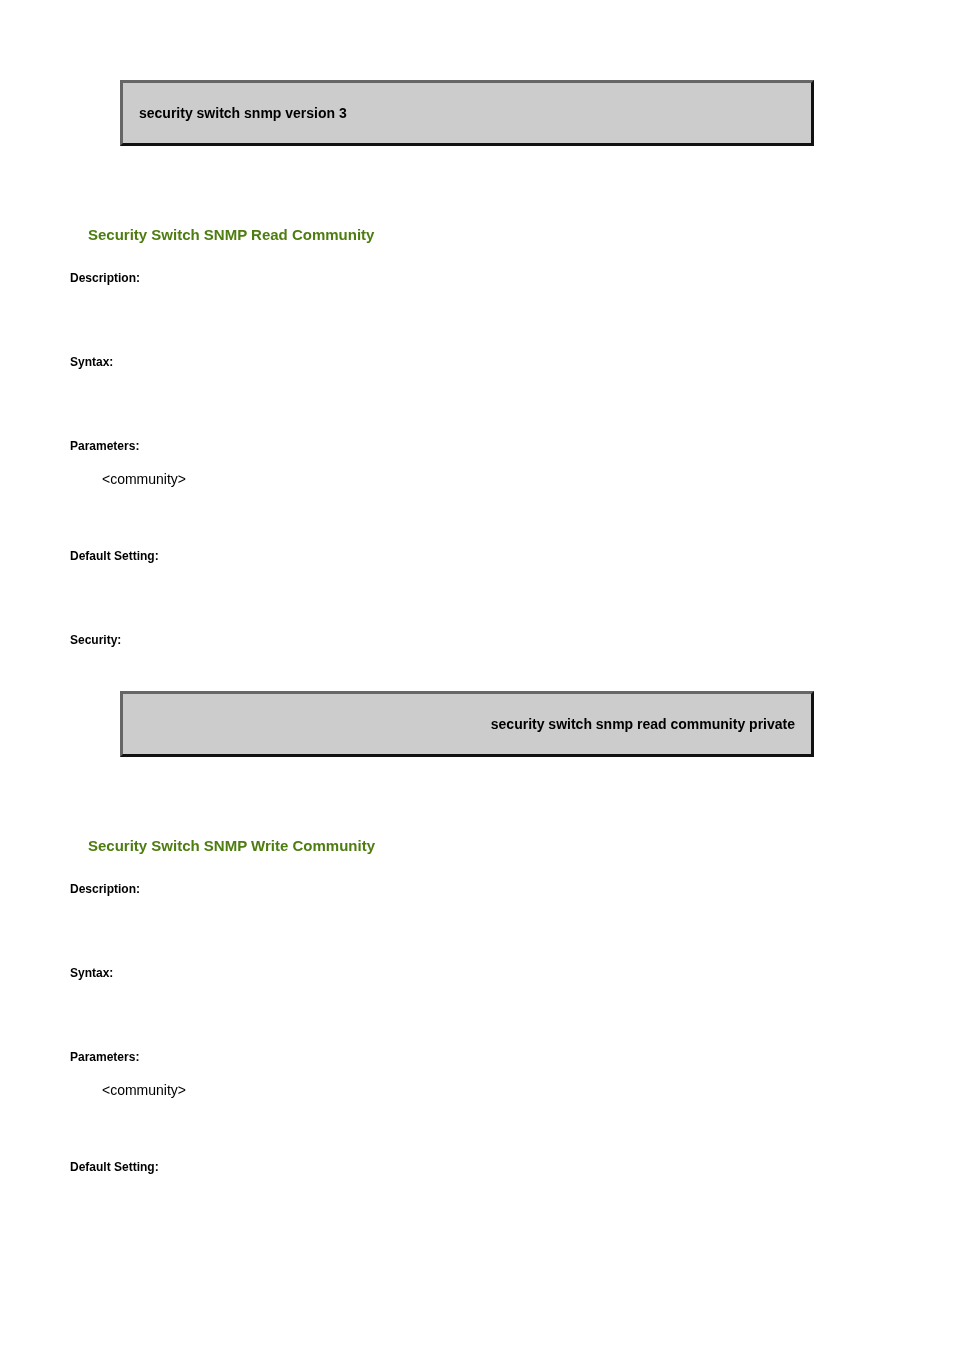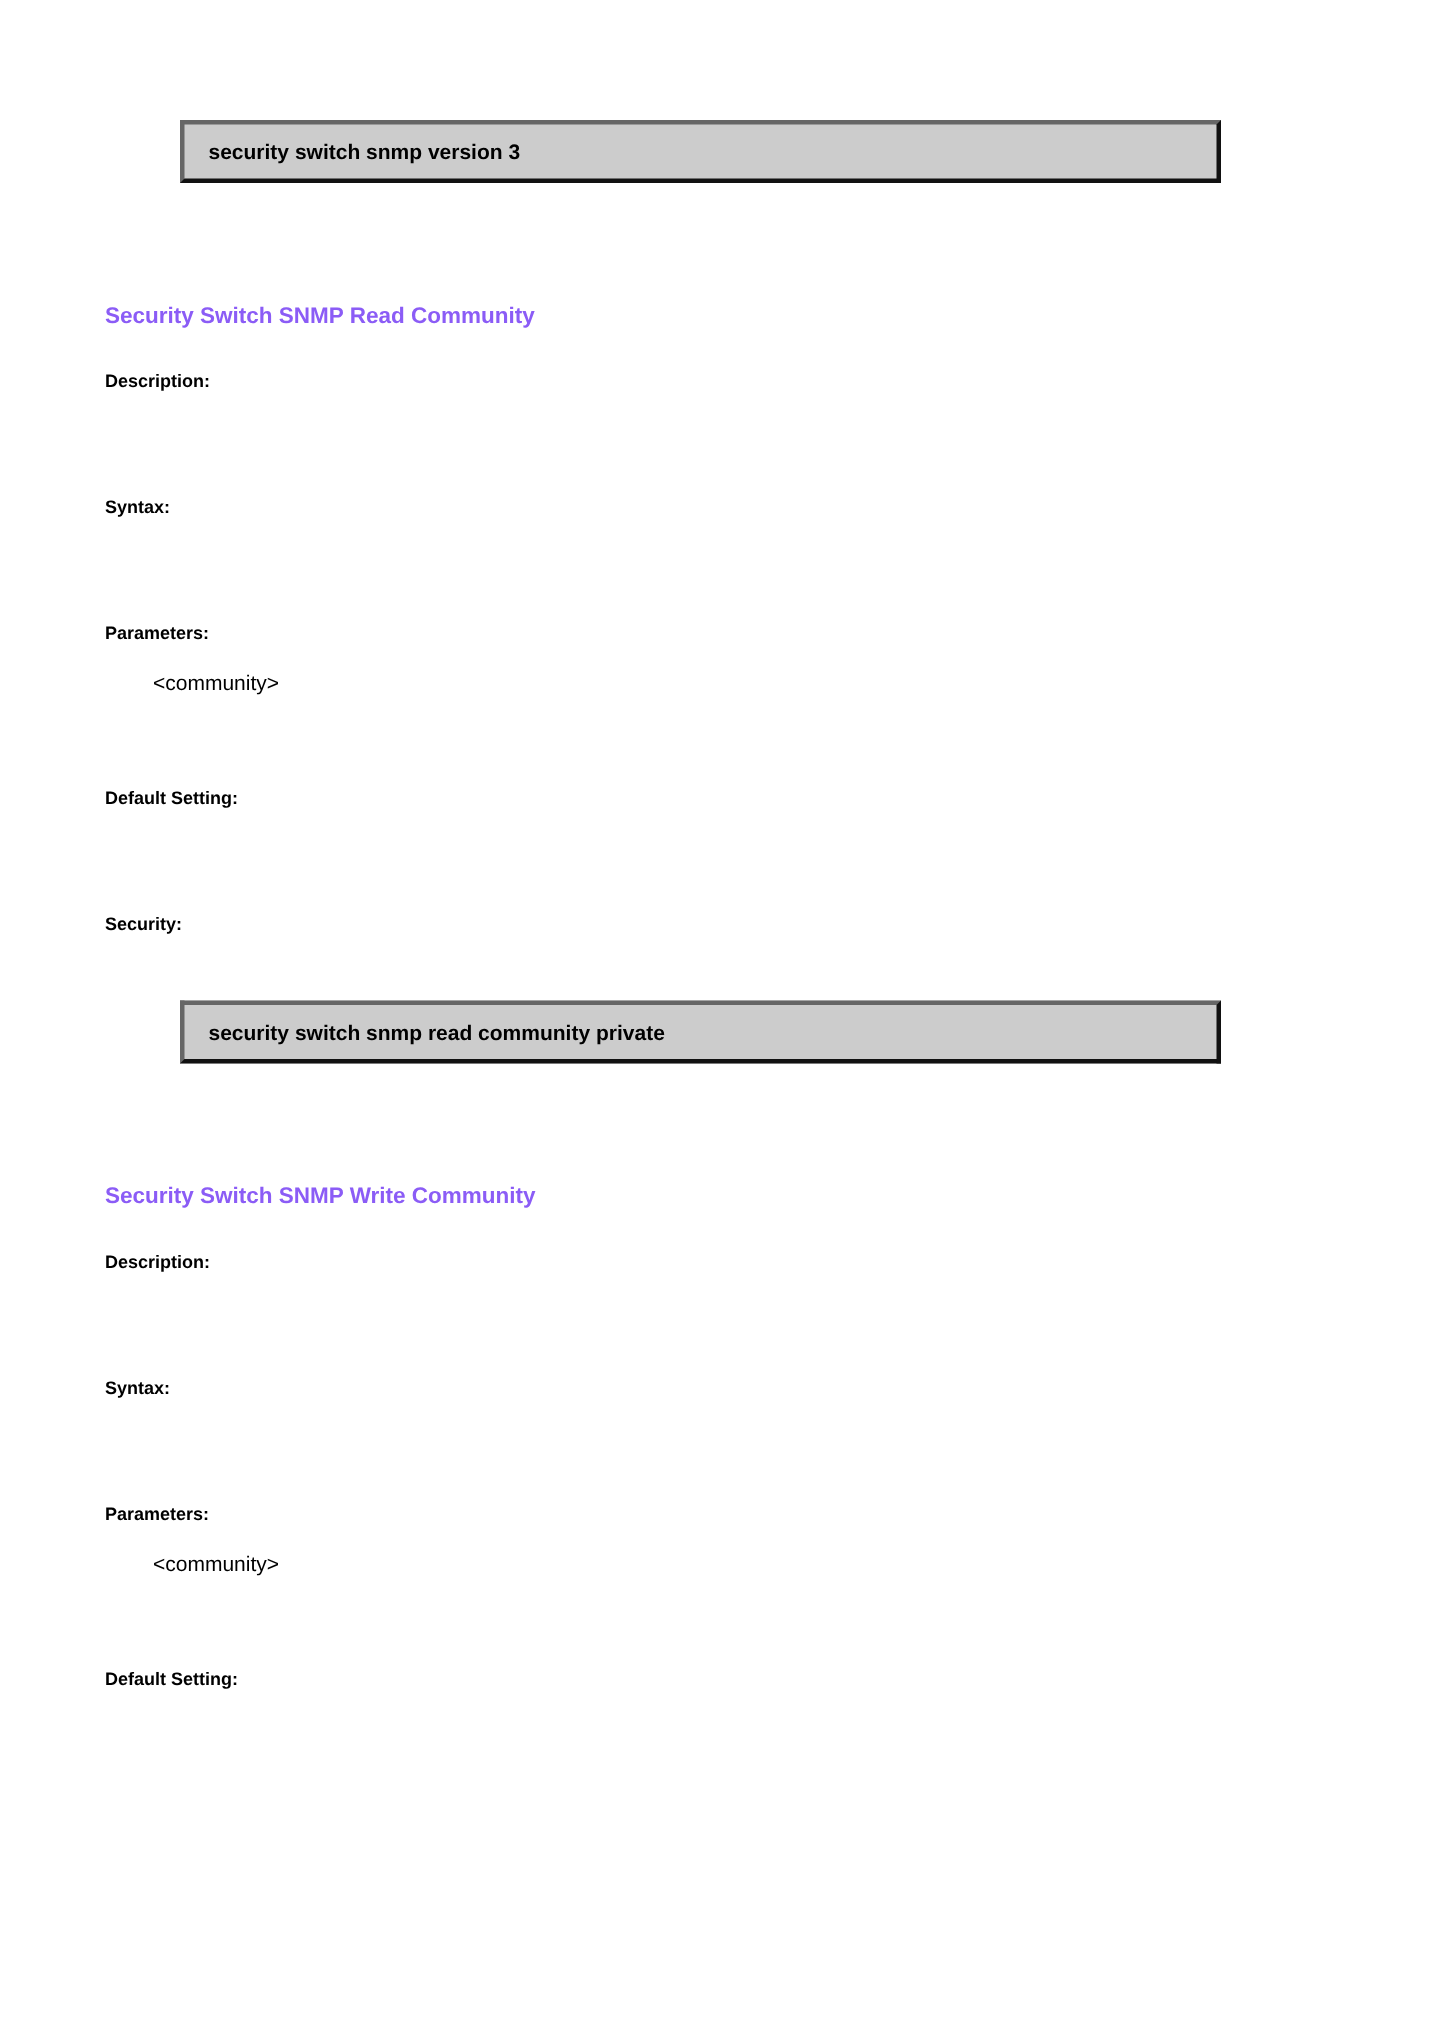--- a/index.html
+++ b/index.html
@@ -12,31 +12,32 @@
       background: #ffffff;
       width: 954px;
       height: 1350px;
       padding: 80px 70px 40px 70px;
       color: #000000;
     }
     .command-box {
       background: #cccccc;
       border: 3px solid #666666;
       border-style: outset;
-      padding: 10px 16px;
+      padding: 22px 16px;
       margin-left: 50px;
       margin-right: 70px;
       font-weight: bold;
       font-size: 14px;
     }
     .section-title {
-      color: #8b5cf6;
+      color: #4d7c0f;
       font-weight: bold;
       font-size: 15px;
       margin-bottom: 28px;
+      margin-left: 18px;
     }
     .label {
       font-weight: bold;
       font-size: 12px;
       margin-bottom: 8px;
     }
     .param {
       font-weight: normal;
       font-size: 14px;
       margin-left: 32px;
@@ -67,21 +68,21 @@
   <div style="height:10px;"></div>
   <div class="param">&lt;community&gt;</div>
   <div class="spacer-lg"></div>
 
   <div class="label">Default Setting:</div>
   <div class="spacer-lg"></div>
 
   <div class="label">Security:</div>
   <div class="spacer-sm"></div>
 
-  <div class="command-box" style="text-align:left;">
+  <div class="command-box" style="text-align:right;">
     <span>security switch snmp read community private</span>
   </div>
 </div>
 
 <div class="spacer-xl"></div>
 
 <div>
   <div class="section-title">Security Switch SNMP Write Community</div>
 
   <div class="label">Description:</div>

